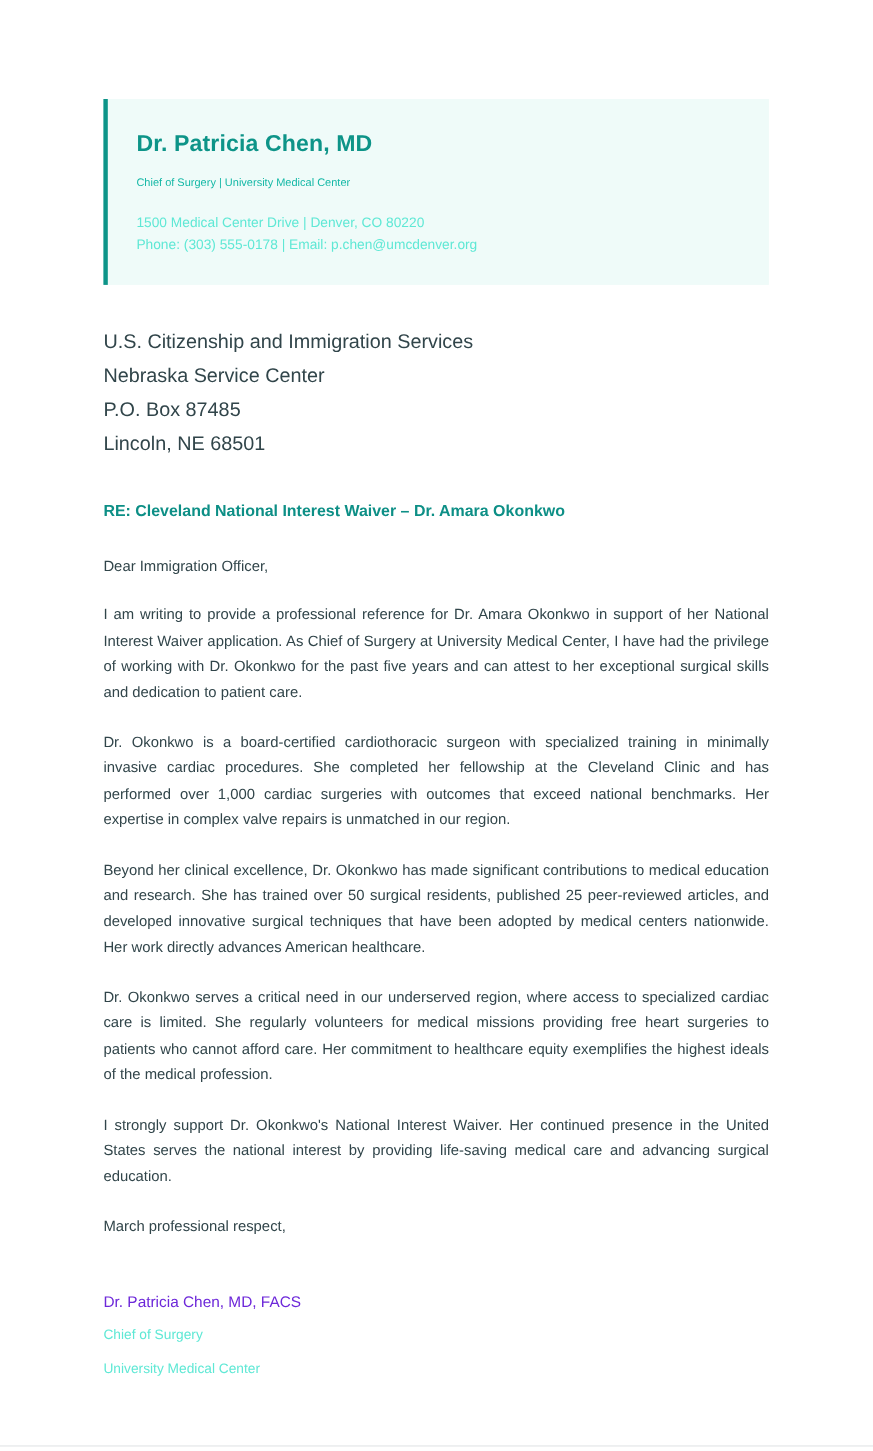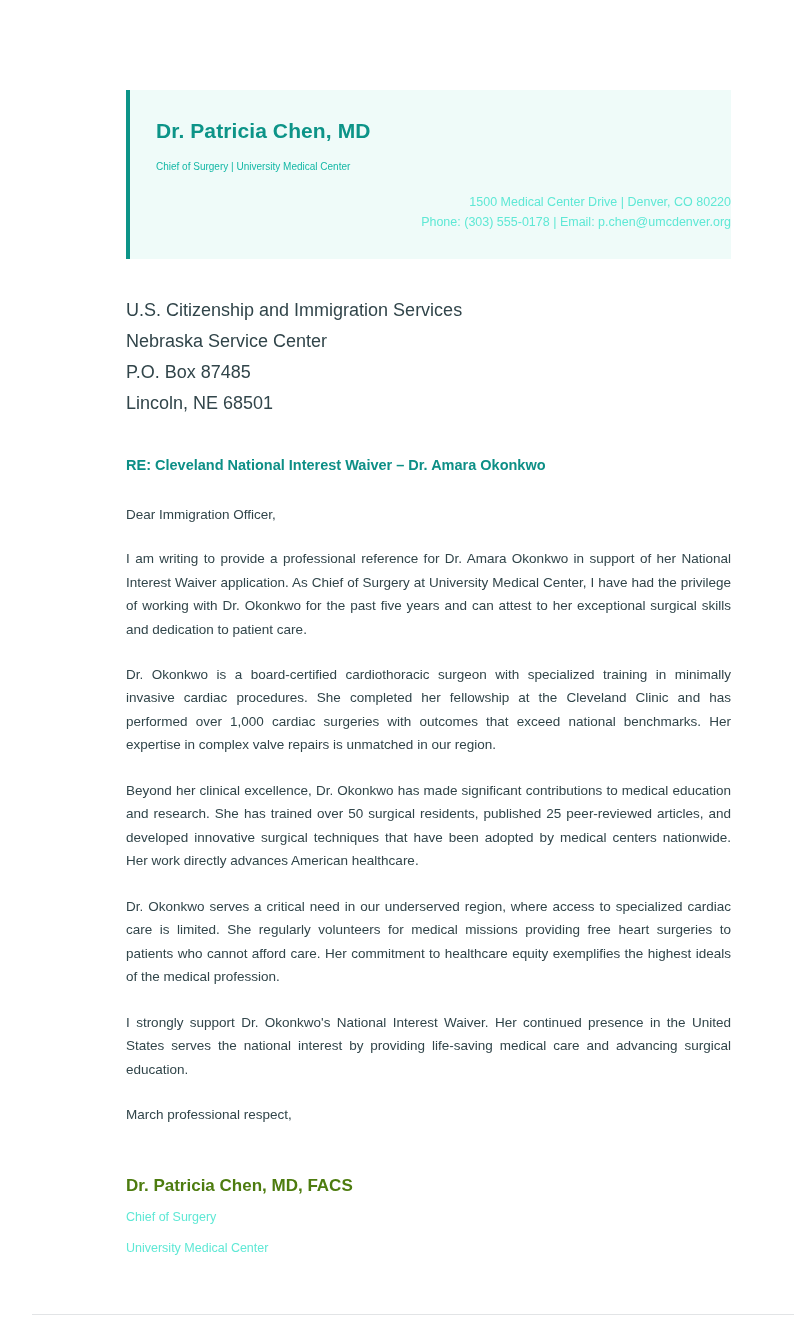--- a/index.html
+++ b/index.html
@@ -15,21 +15,20 @@
     -webkit-font-smoothing: antialiased;
   }
 
   .page {
     width: 712px;
     min-height: 1319px;
     box-sizing: border-box;
     padding: 15px;
     position: relative;
     background: #ffffff;
-    margin-left: 32px;
   }
 
   .content {
     position: absolute;
     left: 94px;
     top: 0;
     width: 605px;
   }
 
   
@@ -53,21 +52,20 @@
     font-size: 10px;
     color: #14b8a6;
     line-height: 1.3;
     margin: 0 0 19px 0;
   }
   .lh-contact {
     font-size: 12.5px;
     color: #5fe8d5;
     line-height: 1.62;
     margin: 0;
-    text-align: right;
   }
 
   
   .date {
     margin-top: 36px;
     font-size: 13px;
     font-weight: bold;
     color: #0d9488;
     line-height: 1.4;
   }
@@ -110,23 +108,23 @@
     font-size: 13.5px;
     color: #31454a;
     line-height: 1.5;
   }
 
   
   .signature {
     margin-top: 48px;
   }
   .sig-name {
-    font-size: 17px;
-    font-weight: bold;
-    color: #4d7c0f;
+    font-size: 14px;
+    font-weight: normal;
+    color: #6d28d9;
     line-height: 1.4;
     margin: 0 0 11px 0;
   }
   .sig-line {
     font-size: 12.5px;
     color: #5fe8d5;
     line-height: 1.45;
     margin: 0 0 13px 0;
   }
 

